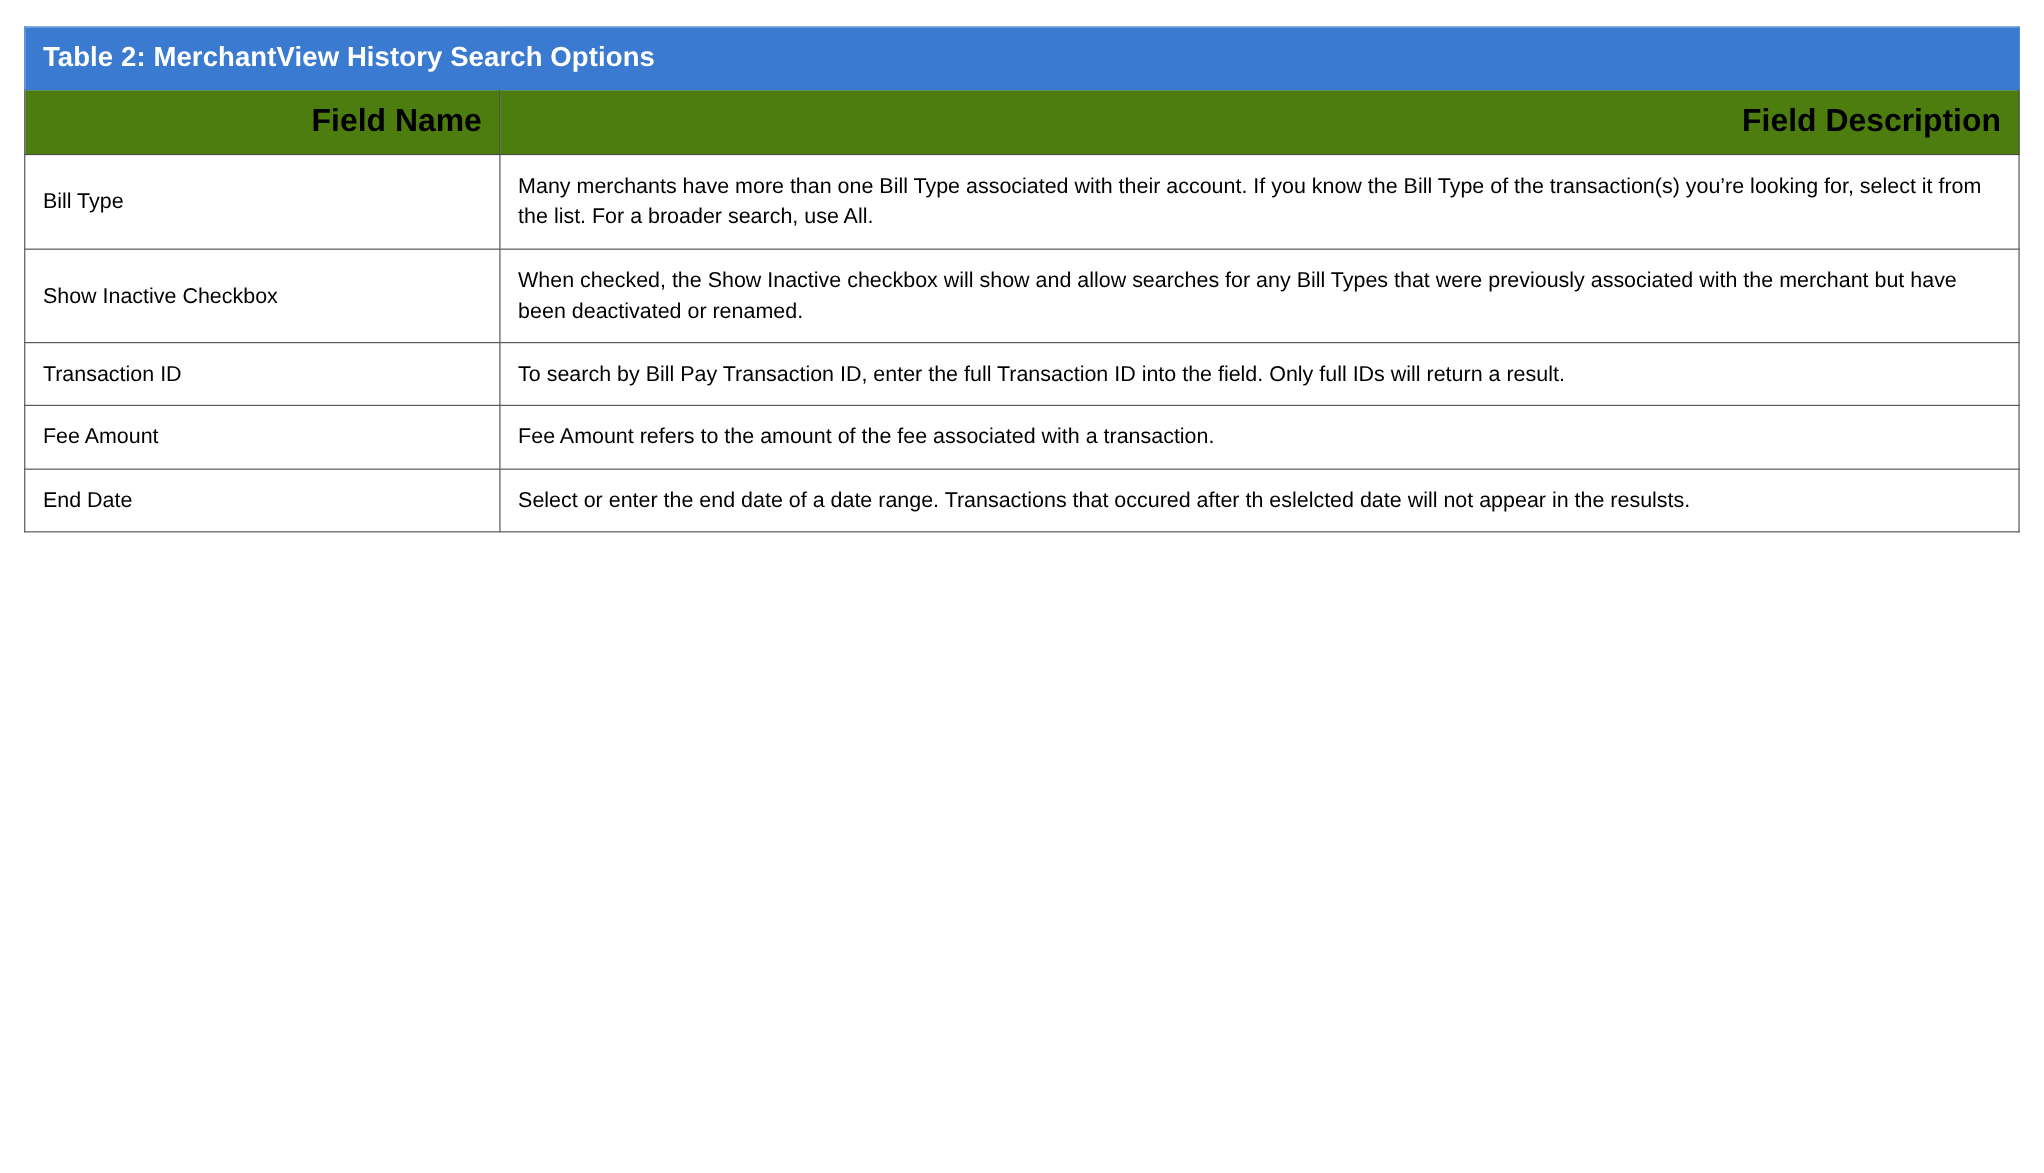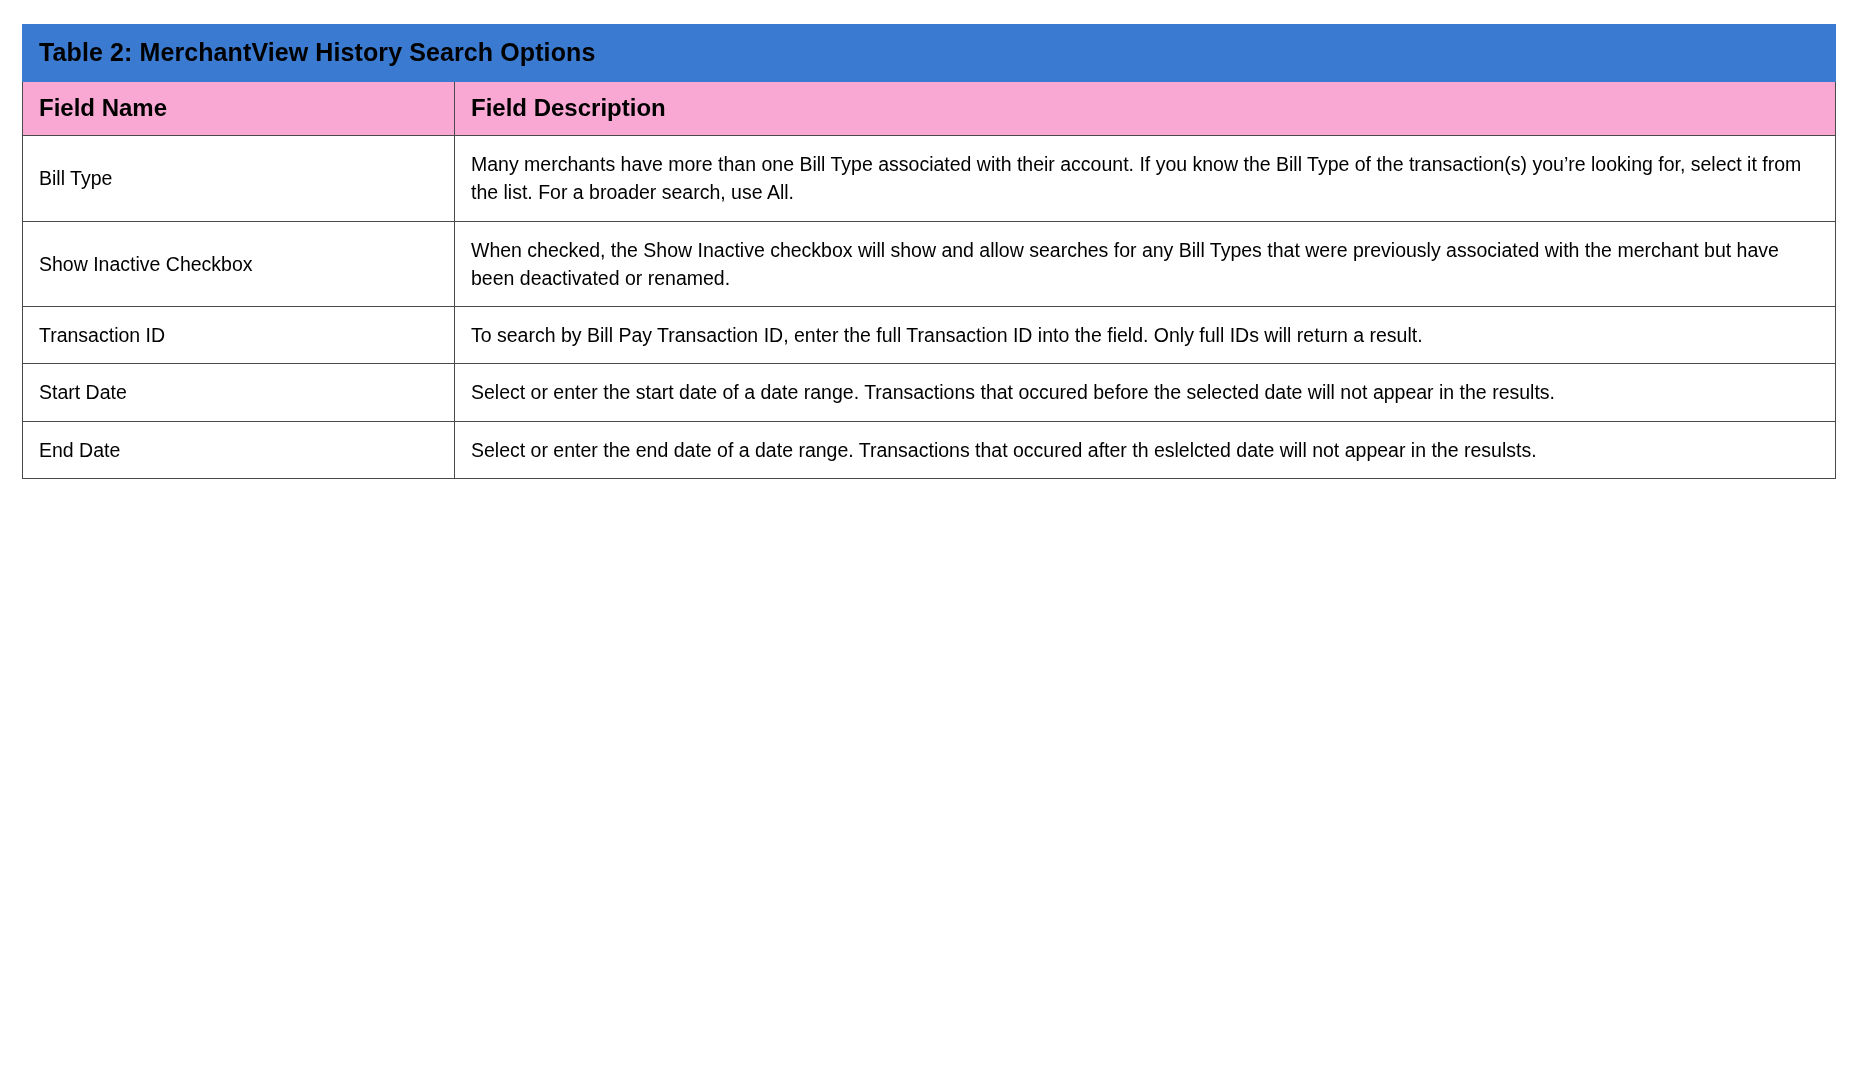--- a/index.html
+++ b/index.html
@@ -20,35 +20,35 @@
     width: 1858px;
   }
   table.doc-table {
     border-collapse: collapse;
     width: 1814px;
     table-layout: fixed;
     border: 1px solid #4a4a4a;
   }
   table.doc-table tr.caption-row th {
     background: #3a7ad0;
-    color: #000000;
+    color: #ffffff;
     font-size: 25px;
     font-weight: bold;
     text-align: left;
     padding: 13px 16px 14px 16px;
     border: 1px solid #3a7ad0;
     letter-spacing: 0.1px;
   }
   table.doc-table tr.header-row th {
-    font-size: 24px;
+    font-size: 29px;
     font-weight: bold;
-    text-align: left;
+    text-align: right;
     padding: 12px 16px 13px 16px;
     border: 1px solid #4a4a4a;
-    background: #f9a8d4;
+    background: #4d7c0f;
     vertical-align: middle;
   }
   table.doc-table td {
     border: 1px solid #4a4a4a;
     font-size: 19.5px;
     line-height: 1.45;
     padding: 14px 16px 14px 16px;
     vertical-align: middle;
     background: #ffffff;
   }
@@ -86,22 +86,22 @@
       </tr>
       <tr>
         <td class="field-name">Show Inactive Checkbox</td>
         <td class="field-desc">When checked, the Show Inactive checkbox will show and allow searches for any Bill Types that were previously associated with the merchant but have been deactivated or renamed.</td>
       </tr>
       <tr>
         <td class="field-name">Transaction ID</td>
         <td class="field-desc">To search by Bill Pay Transaction ID, enter the full Transaction ID into the field. Only full IDs will return a result.</td>
       </tr>
       <tr>
-        <td class="field-name">Start Date</td>
-        <td class="field-desc">Select or enter the start date of a date range. Transactions that occured before the selected date will not appear in the results.</td>
+        <td class="field-name">Fee Amount</td>
+        <td class="field-desc">Fee Amount refers to the amount of the fee associated with a transaction.</td>
       </tr>
       <tr>
         <td class="field-name">End Date</td>
         <td class="field-desc">Select or enter the end date of a date range. Transactions that occured after th eslelcted date will not appear in the resulsts.</td>
       </tr>
     </tbody>
   </table>
 </div>
 
 </body></html>

